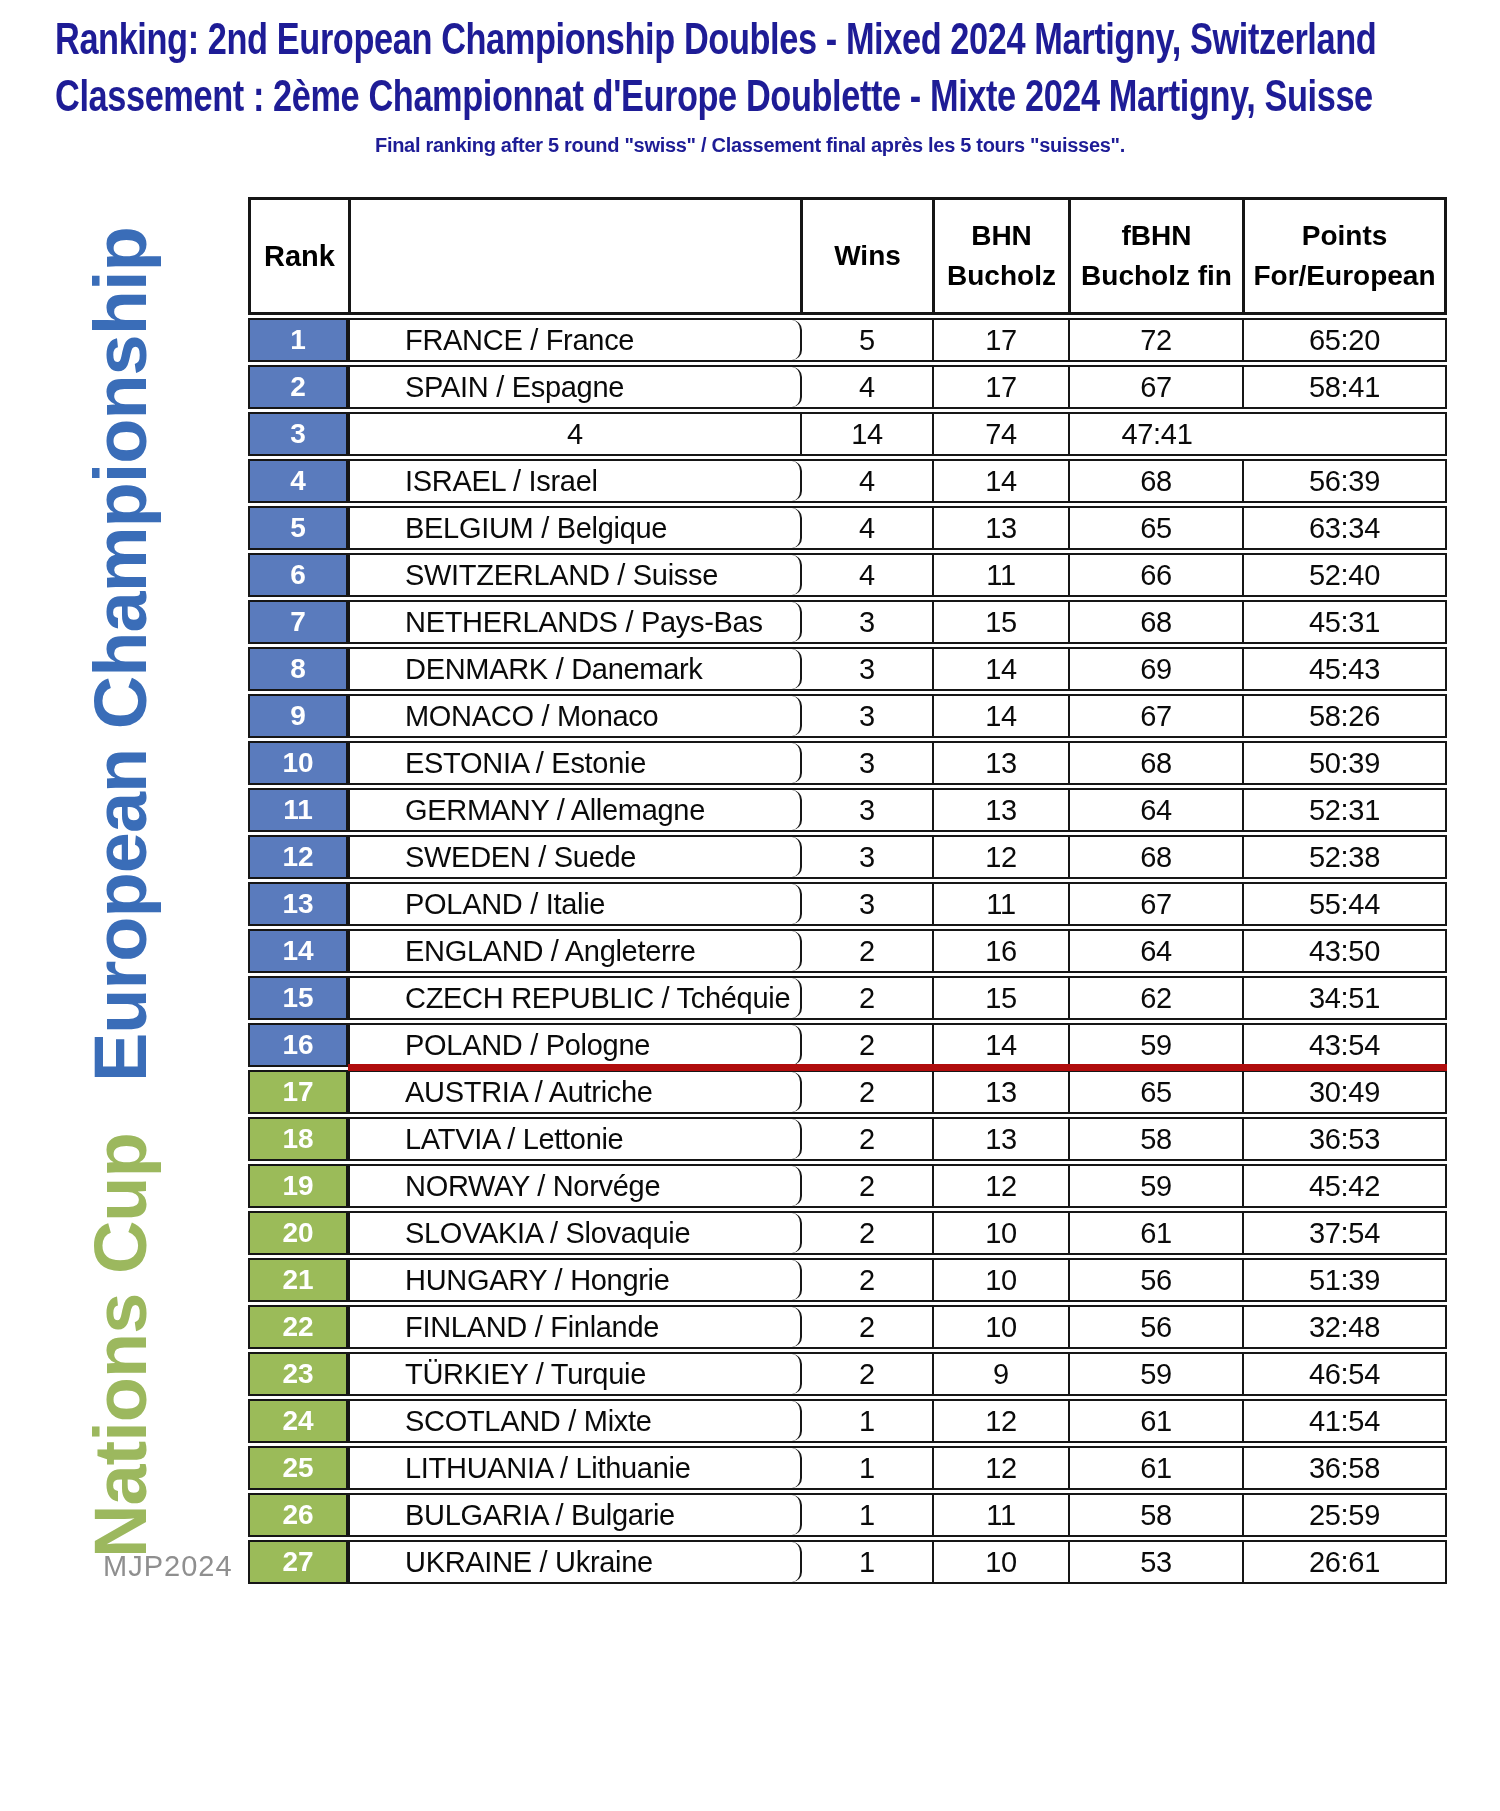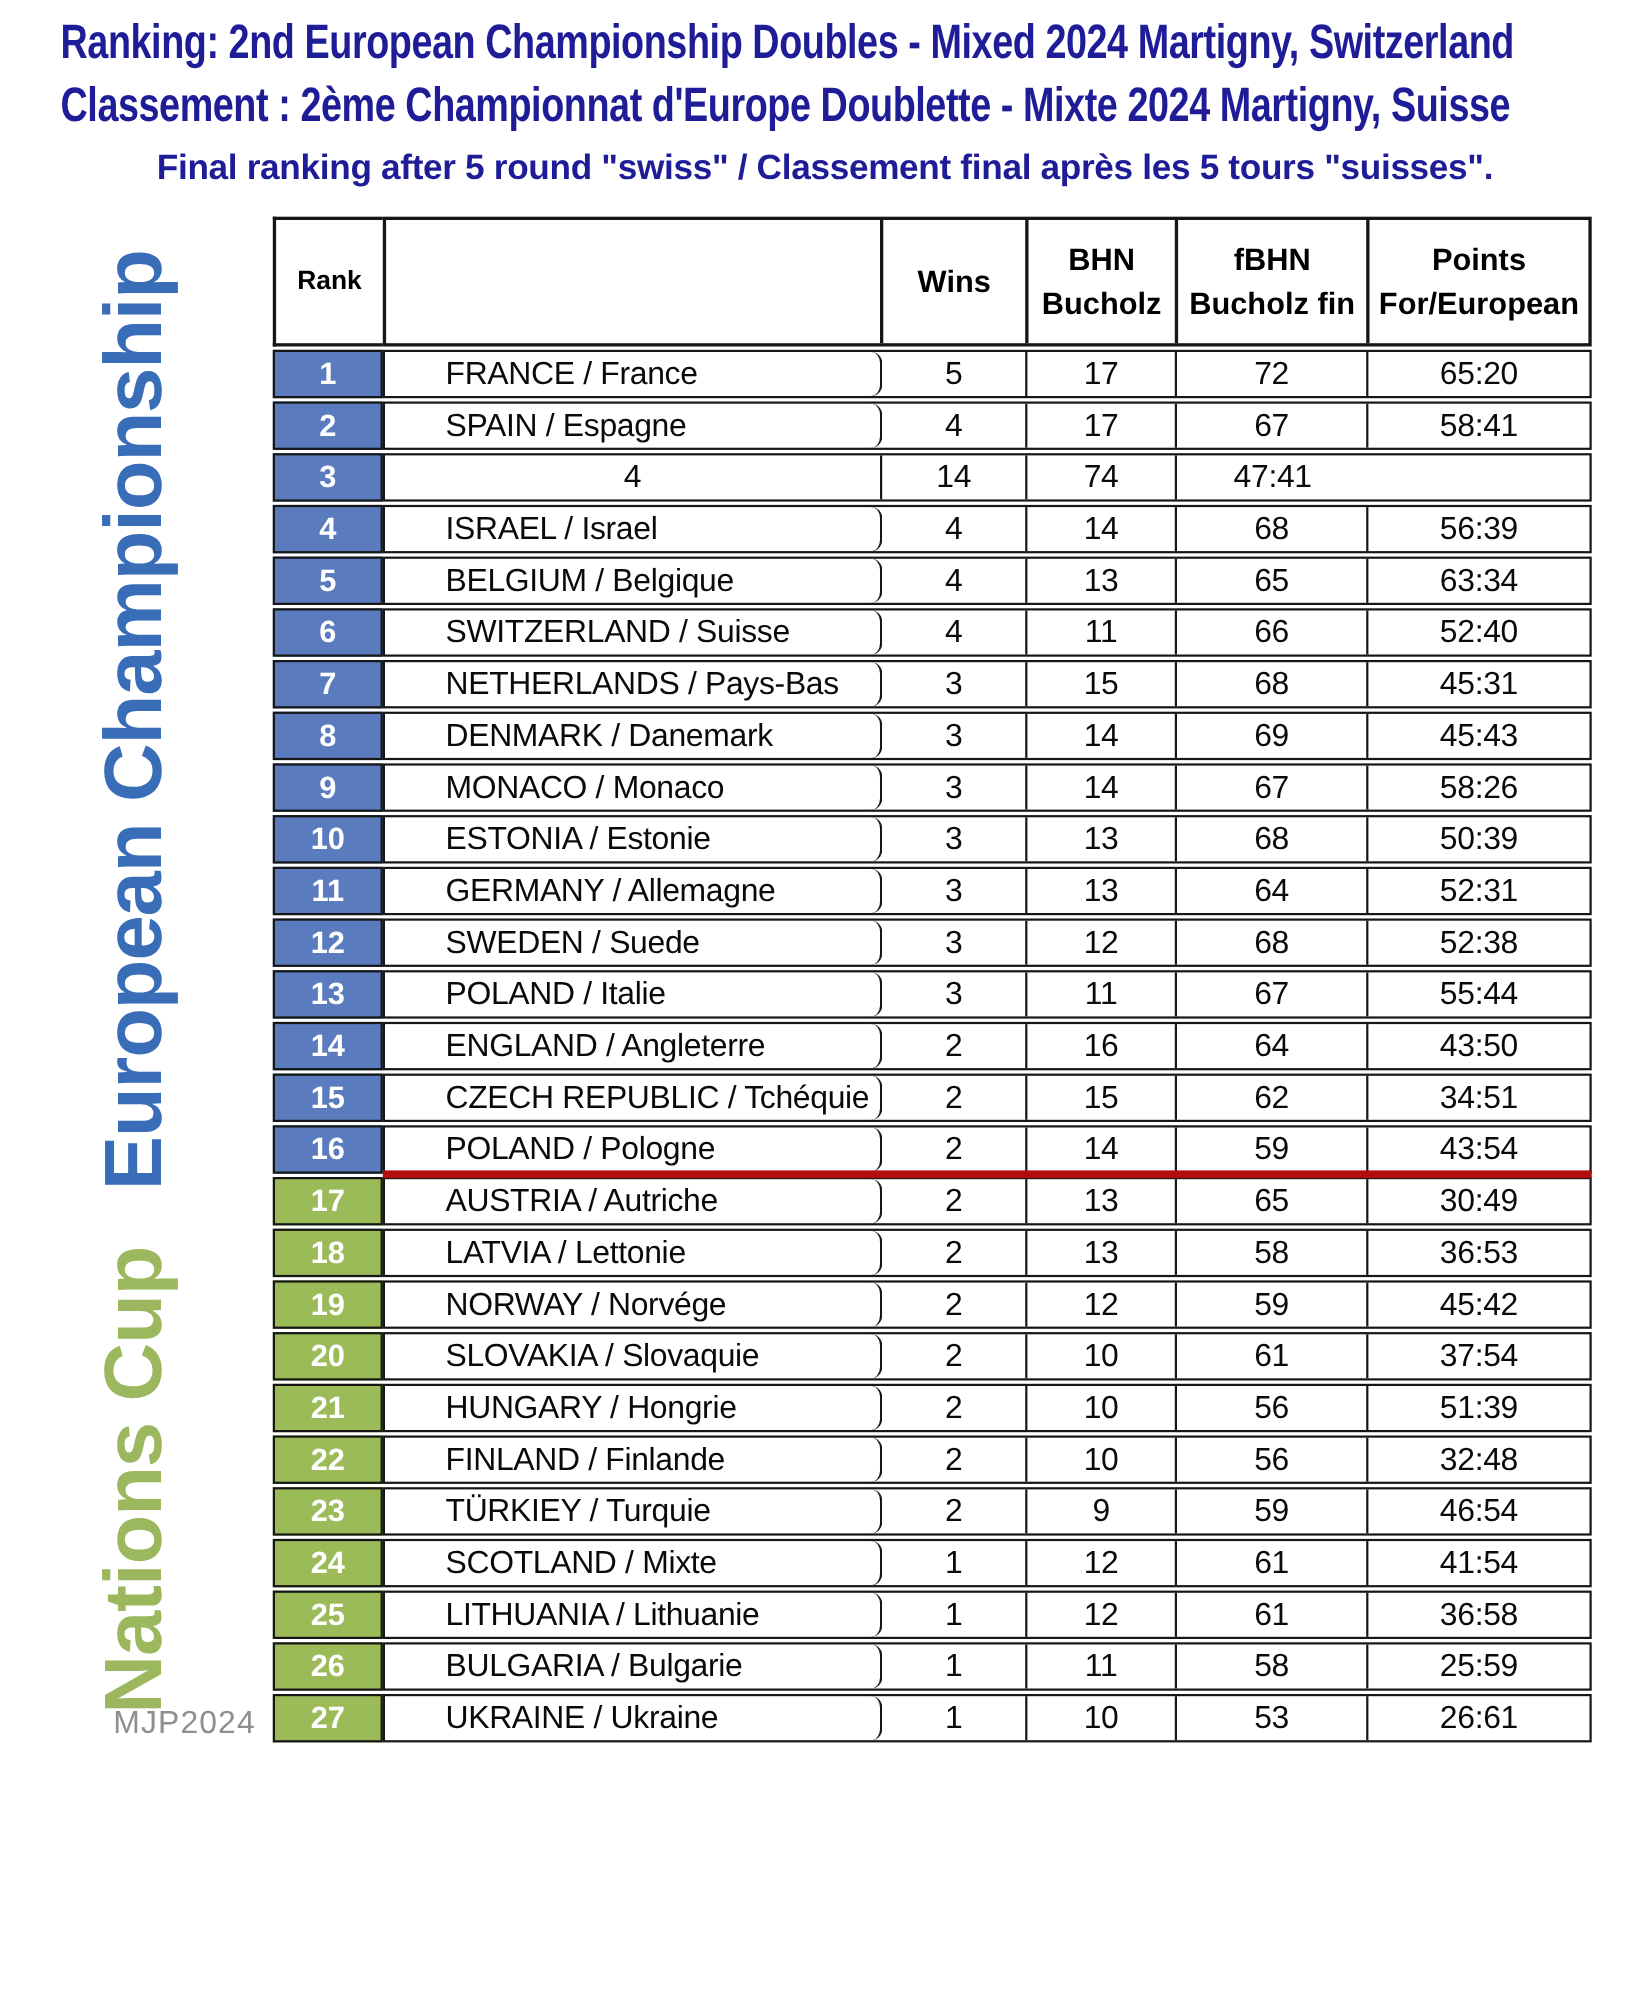--- a/index.html
+++ b/index.html
@@ -16,21 +16,21 @@
     position:absolute; left:55px; top:10px; width:1800px;
     transform:scaleX(.78); transform-origin:left top;
   }
   .titles .line {
     font-size:44px; font-weight:bold; line-height:57px;
     color:var(--navy,#1e1c96); white-space:nowrap;
     letter-spacing:-0.5px;
   }
   .subtitle {
     position:absolute; top:134px; left:0; width:1500px;
-    text-align:center; font-size:32px; font-weight:bold;
+    text-align:center; font-size:20px; font-weight:bold;
     color:var(--navy,#1e1c96); letter-spacing:-0.3px;
   }
 
   
   .v-label {
     position:absolute; white-space:nowrap;
     font-weight:bold; font-size:74px; letter-spacing:-1px;
     transform:rotate(-90deg); transform-origin:top left;
   }
   .v-label.top    { left:78px; top:1082px; color:var(--label-blue,#3a6db8); }
@@ -42,21 +42,21 @@
   }
 
   
   .ranking-table { position:absolute; left:248px; top:197px; width:1199px; }
 
   .thead { display:flex; height:118px; margin-bottom:3px; }
   .rank-h {
     width:100px; box-sizing:border-box;
     border:3px solid #161616; border-right:none;
     display:flex; align-items:center; justify-content:center;
-    font-weight:bold; font-size:24px;
+    font-weight:bold; font-size:29px;
   }
   .main-h {
     flex:1; box-sizing:border-box; border:3px solid #161616;
     display:grid; grid-template-columns:452px 132px 136px 174px 1fr;
   }
   .h-cell {
     display:flex; flex-direction:column; align-items:center; justify-content:center;
     font-weight:bold; font-size:28px; line-height:40px; text-align:center;
     border-right:3px solid #161616; box-sizing:border-box;
   }

